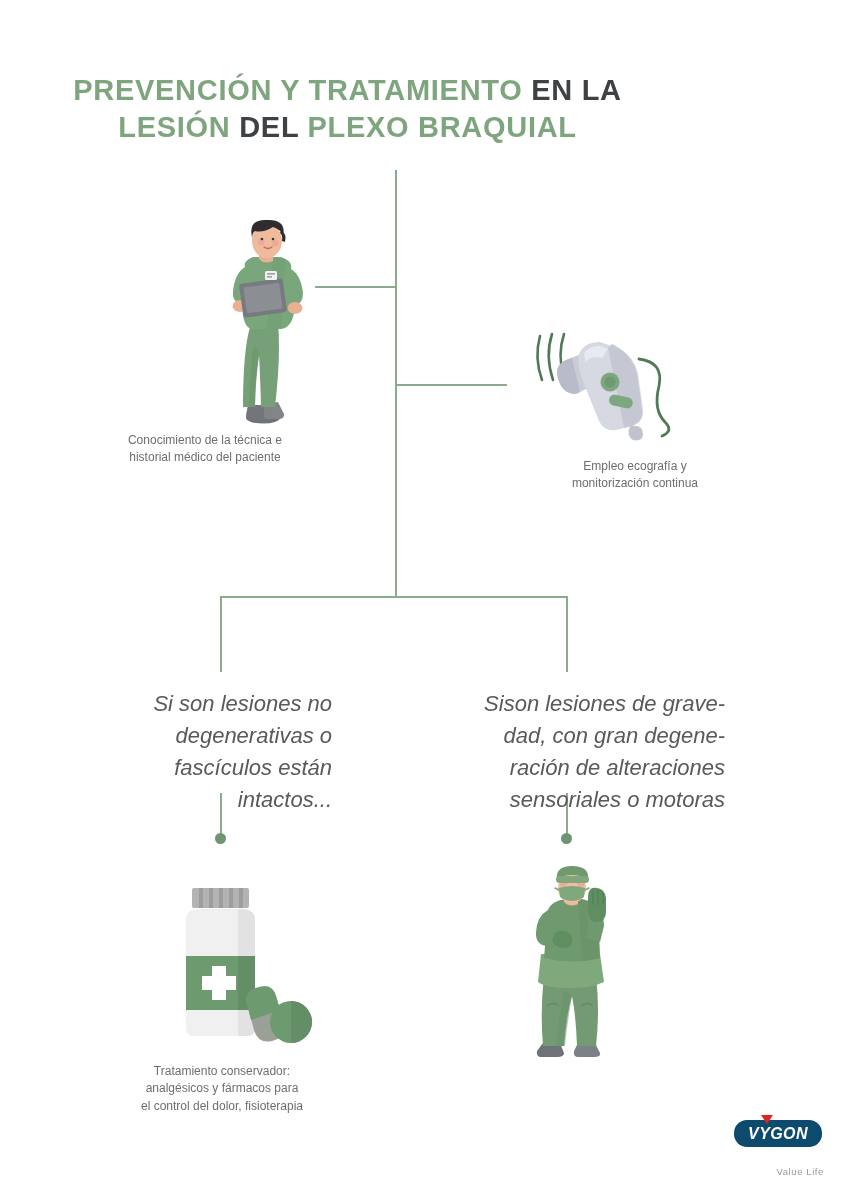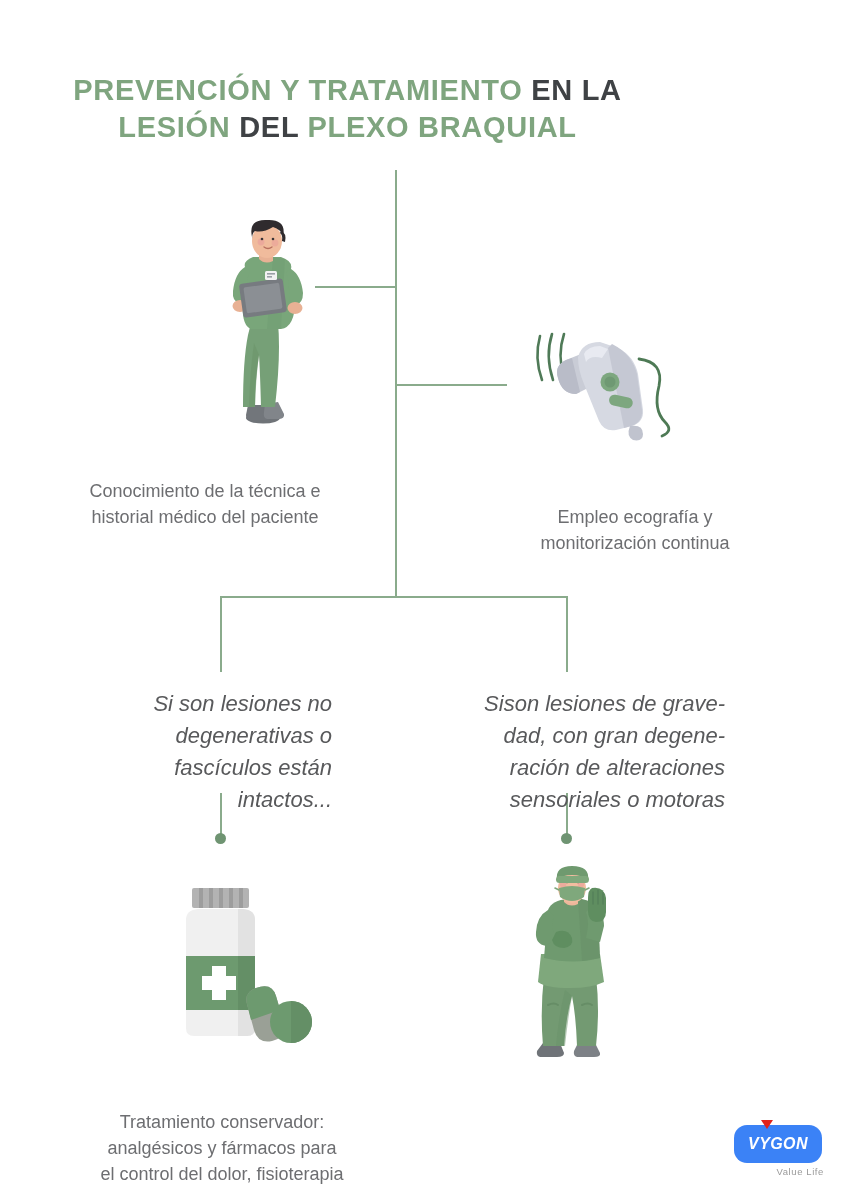--- a/index.html
+++ b/index.html
@@ -50,48 +50,47 @@
     width: 11px;
     height: 11px;
     border-radius: 50%;
     background: #6f9472;
   }
 
   
   .caption {
     position: absolute;
     color: #6d6e71;
-    font-size: 18px;
+    font-size: 12px;
     line-height: 1.45;
     text-align: center;
     white-space: pre-line;
-    margin-top: 46px;
   }
   .caption-italic {
     position: absolute;
     color: #58595b;
     font-size: 22px;
     line-height: 1.45;
     text-align: right;
     font-style: italic;
     white-space: pre-line;
   }
 
   
   .illus { position: absolute; }
 
   
   .logo { position: absolute; right: 18px; bottom: 14px; width: 104px; }
   .logo-pill {
     position: relative;
     width: 88px;
-    height: 38px;
+    height: 27px;
     margin-left: 14px;
     border-radius: 13px;
-    background: #3b82f6;
+    background: #0c4a6e;
     display: flex;
     align-items: center;
     justify-content: center;
   }
   .logo-text {
     color: #ffffff;
     font-size: 16px;
     font-weight: bold;
     font-style: italic;
     letter-spacing: 0.4px;
@@ -100,21 +99,21 @@
   .logo-tri {
     position: absolute;
     top: -5px;
     left: 27px;
     width: 0; height: 0;
     border-left: 6px solid transparent;
     border-right: 6px solid transparent;
     border-top: 9px solid #e2231a;
   }
   .logo-tag {
-    margin-top: 3px;
+    margin-top: 19px;
     text-align: right;
     color: #9a9a9a;
     font-size: 9.5px;
     letter-spacing: 0.6px;
   }
 </style>
 </head>
 <body>
 
 <div class="page">

